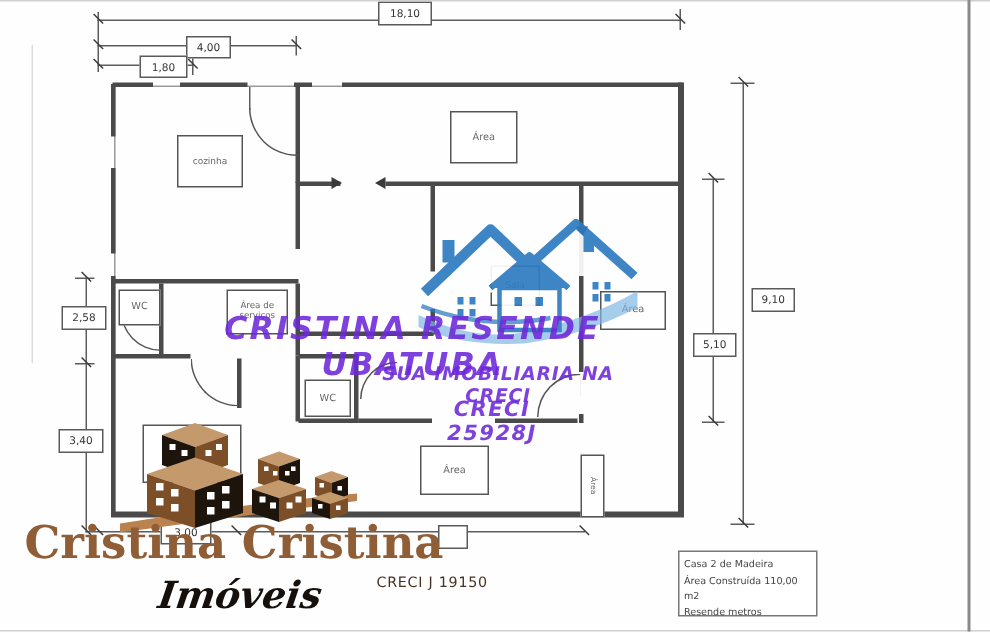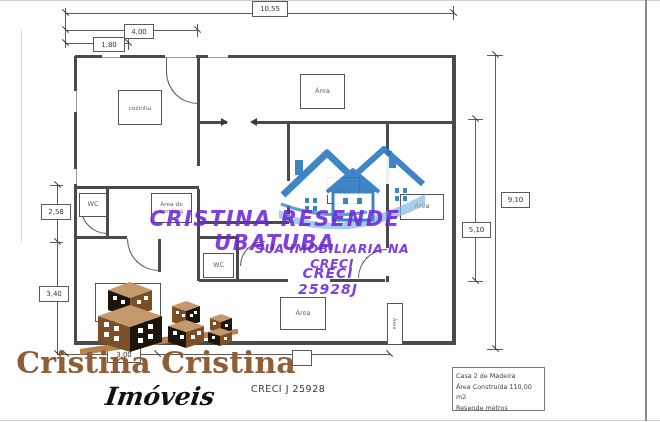--- a/index.html
+++ b/index.html
@@ -81,21 +81,21 @@
   <div class="dln" style="left:65px;top:8px;width:1px;height:40px;"></div>
   <div class="dln" style="left:197px;top:24px;width:1px;height:13px;"></div>
   <div class="dln" style="left:128px;top:37px;width:1px;height:13px;"></div>
   <div class="dln" style="left:453px;top:6px;width:1px;height:14px;"></div>
   <div class="tick" style="left:61px;top:12px;"></div>
   <div class="tick" style="left:449px;top:12px;"></div>
   <div class="tick" style="left:61px;top:29px;"></div>
   <div class="tick" style="left:193px;top:29px;"></div>
   <div class="tick" style="left:61px;top:42px;"></div>
   <div class="tick" style="left:124px;top:42px;"></div>
-  <div class="dlab" style="left:252px;top:1px;width:34px;height:14px;">10,55</div>
+  <div class="dlab" style="left:252px;top:1px;width:34px;height:14px;">18,10</div>
   <div class="dlab" style="left:124px;top:24px;width:28px;height:13px;">4,00</div>
   <div class="dlab" style="left:93px;top:37px;width:30px;height:13px;">1,80</div>
 
   <div class="dln" style="left:57px;top:185px;width:1px;height:170px;"></div>
   <div class="dln" style="left:50px;top:185px;width:13px;height:1px;"></div>
   <div class="dln" style="left:50px;top:242px;width:13px;height:1px;"></div>
   <div class="tick" style="left:53px;top:184px;"></div>
   <div class="tick" style="left:53px;top:241px;"></div>
   <div class="tick" style="left:53px;top:353px;"></div>
   <div class="dlab" style="left:41px;top:204px;width:28px;height:14px;">2,58</div>
@@ -203,21 +203,21 @@
     <polygon points="128,52 128,62 140,66 140,56" fill="#1d140c"></polygon>
     <polygon points="152,52 152,62 140,66 140,56" fill="#7d4f28"></polygon>
     <rect x="132" y="56" width="3" height="3" fill="#fff"></rect>
       <rect x="144" y="57" width="3" height="3" fill="#fff"></rect>
   </svg>
 
   <div class="brand" style="left:16px;top:348px;width:280px;text-align:center;font-family:'DejaVu Serif',serif;
               font-weight:bold;font-size:30px;color:#8f5d36;letter-spacing:0px;line-height:1;">Cristina Cristina</div>
   <div class="brand" style="left:90px;top:383px;width:140px;text-align:center;font-family:'DejaVu Serif',serif;
               font-style:italic;font-weight:bold;font-size:25px;color:#15100b;transform:skewX(-8deg);line-height:1.1;">Imóveis</div>
-  <div class="brand" style="left:251px;top:383px;font-size:9.5px;color:#46321f;letter-spacing:0.5px;">CRECI J 25928</div>
+  <div class="brand" style="left:251px;top:383px;font-size:9.5px;color:#46321f;letter-spacing:0.5px;">CRECI J 19150</div>
 
   <div style="position:absolute;left:452px;top:367px;width:93px;height:44px;border:1.2px solid #777;
               background:#fff;z-index:7;padding:3px 2px 0 3px;box-sizing:border-box;color:#444;
               font-size:6.4px;line-height:1.65;">
     <div>Casa 2 de Madeira</div>
     <div>Área Construída 110,00 m2</div>
     <div>Resende metros</div>
   </div>
 
 </div>

